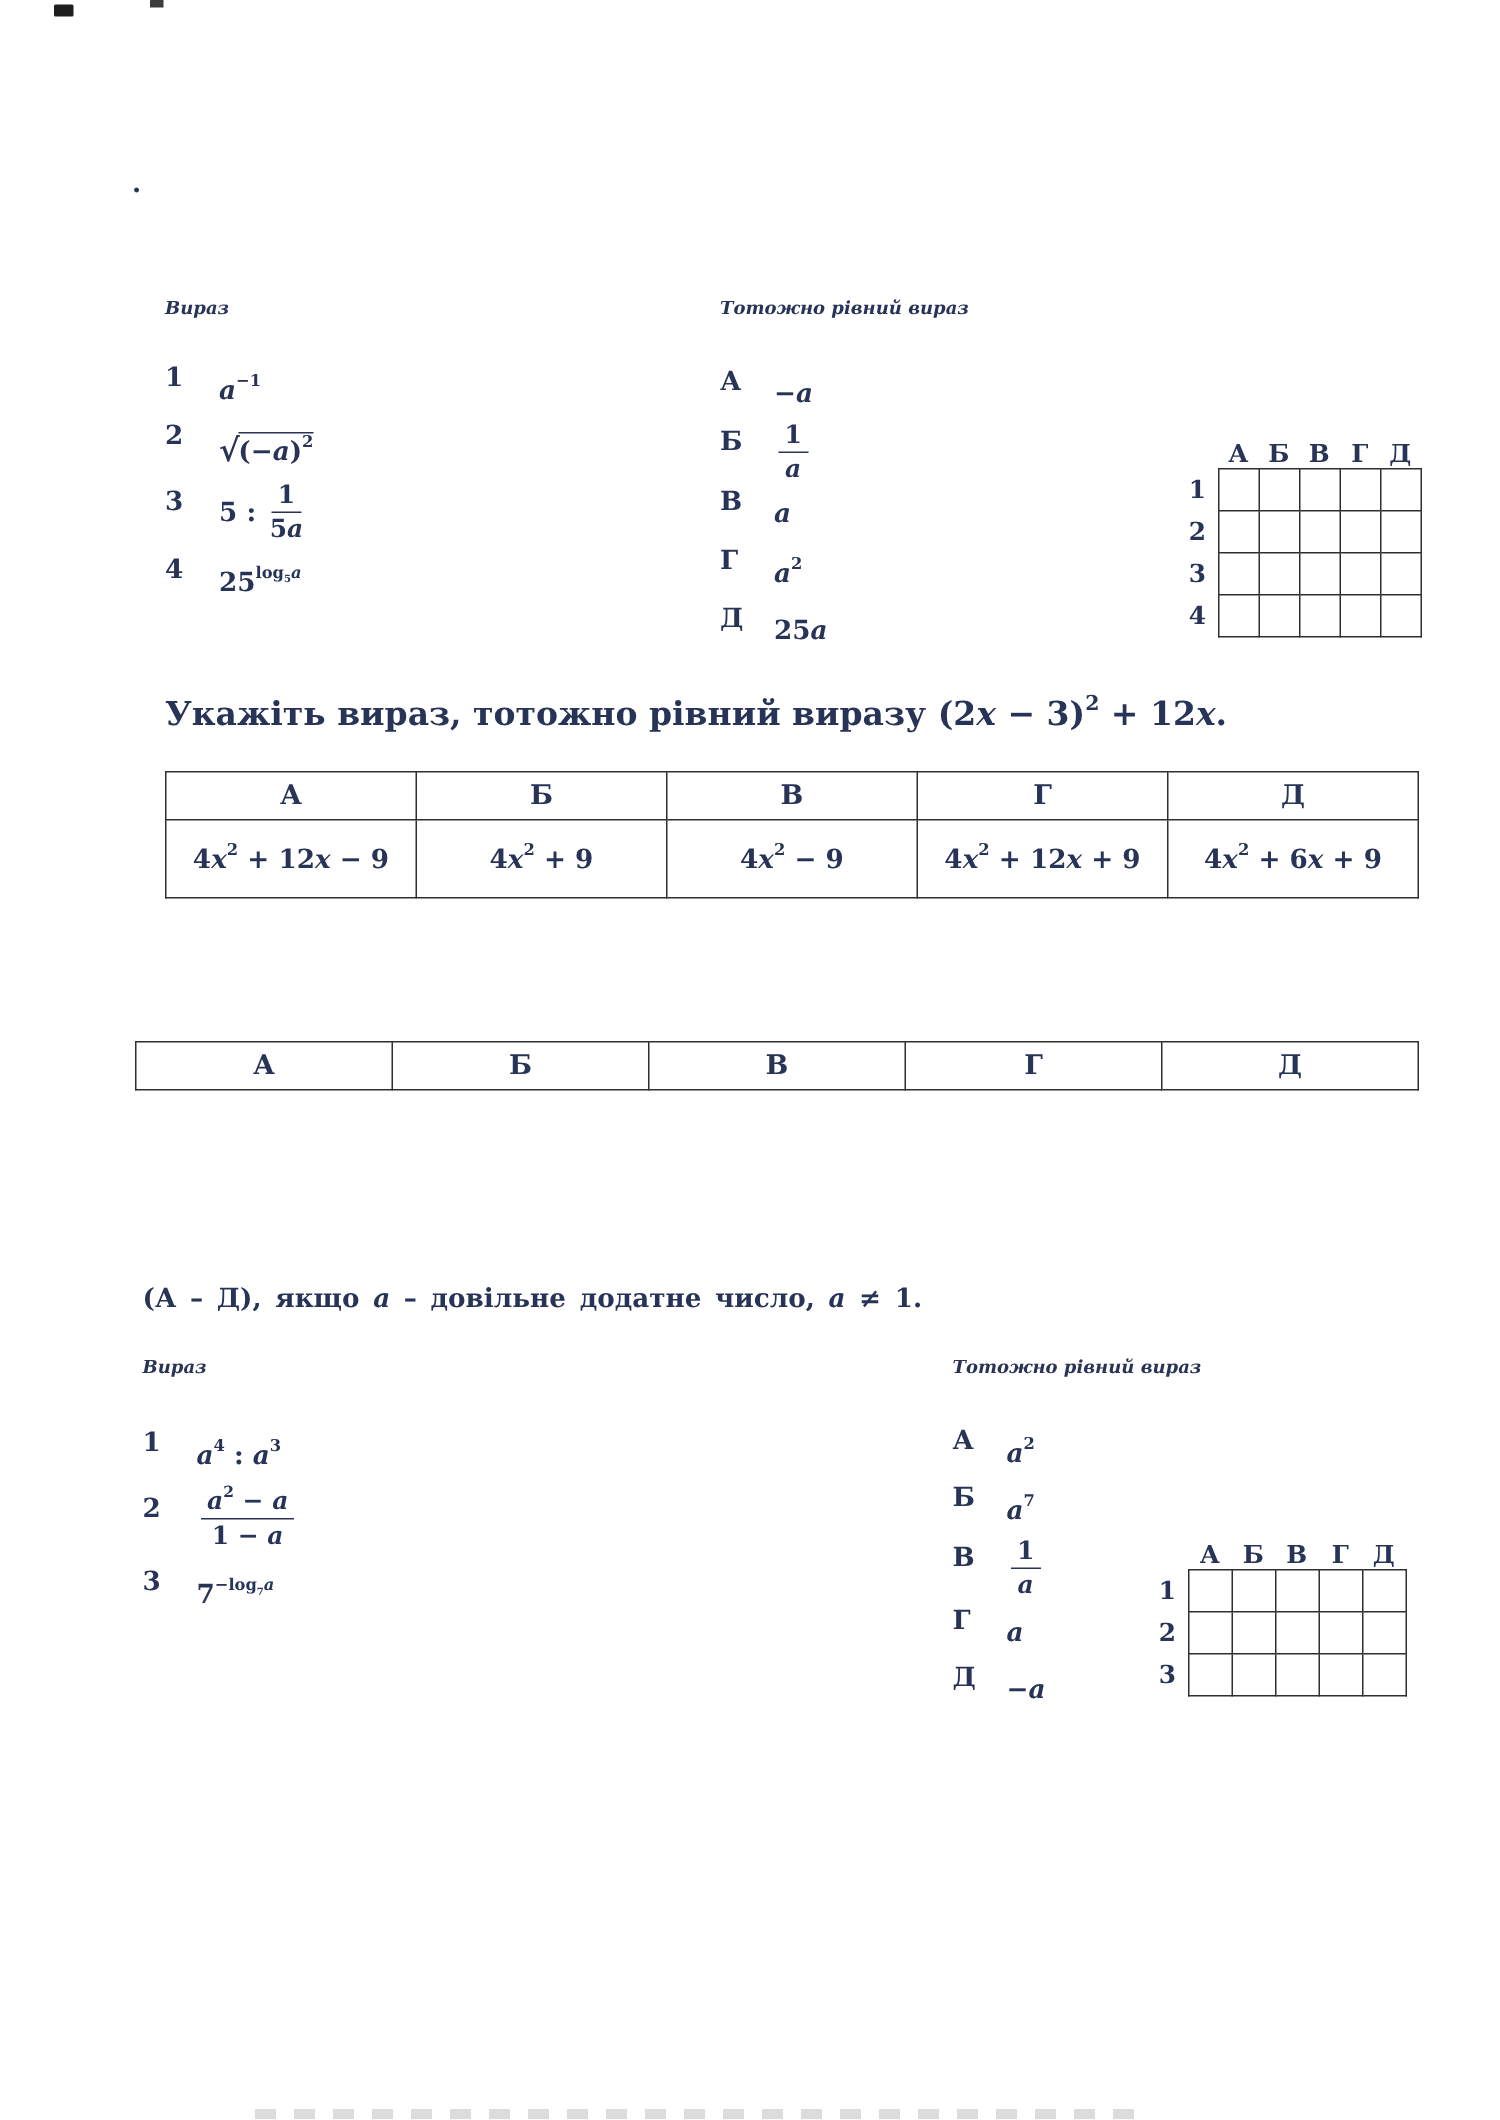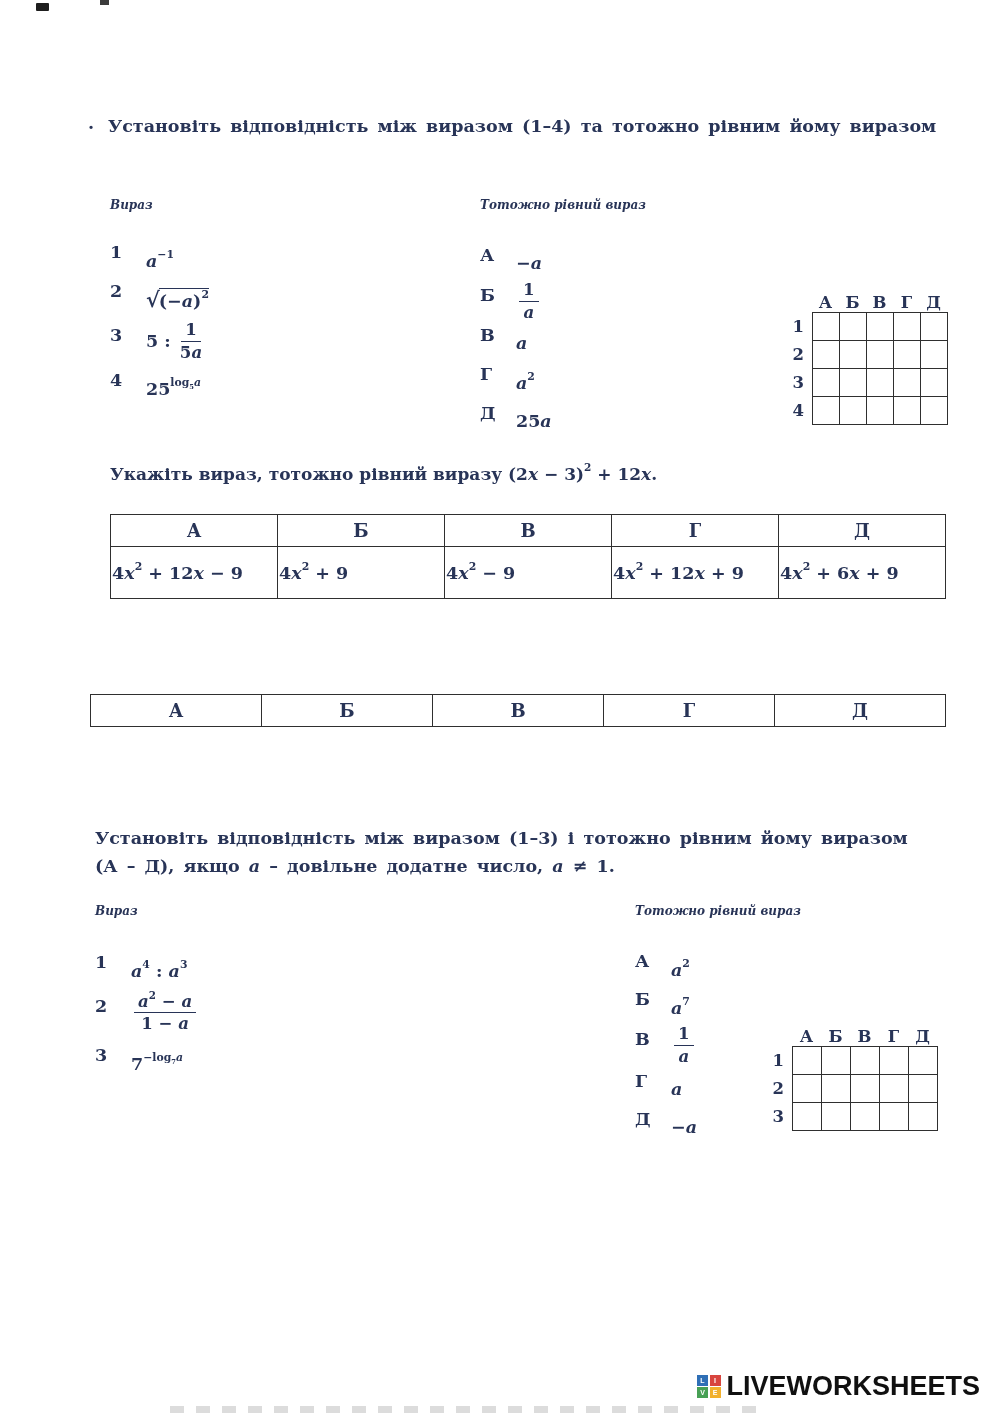--- a/index.html
+++ b/index.html
@@ -1,21 +1,21 @@
 <!DOCTYPE html>
 <html><head>
 <meta charset="utf-8">
 <style>
   html,body{margin:0;padding:0;background:#ffffff;}
   .page{position:relative;width:1000px;height:1413px;background:#ffffff;color:#283457;
         font-family:"DejaVu Serif",serif;overflow:hidden;}
 
   
   .prompt{position:absolute;font-size:17.5px;font-weight:700;line-height:1.62;word-spacing:3px;}
-  .prompt-plain{position:absolute;font-size:17px;font-weight:700;}
+  .prompt-plain{position:absolute;font-size:22px;font-weight:700;}
   .colhead{position:absolute;font-size:12px;font-weight:700;font-style:italic;}
   .qdot{position:absolute;font-size:17.5px;font-weight:700;}
 
   
   .mrow{position:absolute;display:flex;align-items:center;font-size:17.5px;font-weight:700;}
   .inum{display:inline-block;width:36px;font-weight:700;}
   .mexpr{font-weight:700;margin-top:16px;}
 
   
   sup{font-size:0.62em;position:relative;top:-0.15em;}
@@ -23,21 +23,21 @@
   .fr{display:inline-flex;flex-direction:column;align-items:center;vertical-align:middle;
       margin:0 3px;line-height:1.15;font-size:0.95em;transform:translateY(-2px);}
   .fr .nu{border-bottom:1.5px solid currentColor;padding:0 4px 1px;}
   .fr .de{padding-top:1px;}
   .ov{border-top:1.5px solid currentColor;display:inline-block;padding-top:1px;}
   .rt{font-size:1.2em;margin-right:-1px;}
 
   
   .opts{position:absolute;border-collapse:collapse;table-layout:fixed;font-size:17.5px;color:#283457;}
   .opts th{border:1.7px solid #2f2f2f;height:29px;font-weight:700;font-size:18px;text-align:center;}
-  .opts td{border:1.7px solid #2f2f2f;height:49px;font-weight:700;text-align:left;}
+  .opts td{border:1.7px solid #2f2f2f;height:49px;font-weight:700;text-align:center;}
 
   
   .agrid{position:absolute;border-collapse:collapse;font-size:16.5px;font-weight:700;color:#283457;}
   .agrid td{padding:0;}
   .agrid .corner{width:24px;height:20px;border:none;}
   .agrid .cl{height:20px;text-align:center;border:none;}
   .agrid .rl{text-align:center;border:none;padding-right:3px;}
   .agrid .cell{border:1.4px solid #2f2f2f;background:#ffffff;}
   .agrid.g1 .cl,.agrid.g1 .cell{width:26px;}
   .agrid.g1 .cell{height:27px;}
@@ -66,21 +66,21 @@
 
 <div class="page">
 
   <div class="art1"></div>
   <div class="art2"></div>
   <div class="artb"></div>
 
   <div class="qdot" style="left:88px;top:113px;">.</div>
 
   <div class="prompt" style="left:108px;top:112px;width:845px;">
-    <span>Установіть відповідність між виразом (1–4) та тотожно рівним йому виразом</span><br>
+    <br>
   </div>
 
   <div class="colhead" style="left:110px;top:198px;">Вираз</div>
   <div class="colhead" style="left:480px;top:198px;">Тотожно рівний вираз</div>
 
   <div class="mrow" style="left:110px;top:236px;height:32px;">
     <span class="inum">1</span>
     <span class="mexpr"><i>a</i><sup>−1</sup></span>
   </div>
   <div class="mrow" style="left:110px;top:274px;height:34px;">
@@ -196,21 +196,21 @@
       <th>А</th>
       <th>Б</th>
       <th>В</th>
       <th>Г</th>
       <th>Д</th>
     </tr>
   </tbody>
     </table>
 
   <div class="prompt" style="left:95px;top:824px;width:850px;">
-    <span>Установіть відповідність між виразом (1–3) і тотожно рівним йому виразом</span><br>
+    <br>
     <span>(А – Д), якщо <i>a</i> – довільне додатне число,  <i>a</i> ≠ 1.</span>
   </div>
 
   <div class="colhead" style="left:95px;top:904px;">Вираз</div>
   <div class="colhead" style="left:635px;top:904px;">Тотожно рівний вираз</div>
 
   <div class="mrow" style="left:95px;top:946px;height:32px;">
     <span class="inum">1</span>
     <span class="mexpr"><i>a</i><sup>4</sup> : <i>a</i><sup>3</sup></span>
   </div>
@@ -280,23 +280,14 @@
       <td class="rl">3</td>
       <td class="cell"></td>
       <td class="cell"></td>
       <td class="cell"></td>
       <td class="cell"></td>
       <td class="cell"></td>
     </tr>
   </tbody>
     </table>
 
-  <div class="footer">
-    <span class="logo-grid">
-      <span class="logo-sq sq-l">L</span>
-      <span class="logo-sq sq-i">I</span>
-      <span class="logo-sq sq-v">V</span>
-      <span class="logo-sq sq-e">E</span>
-    </span>
-    <span class="logo-text">LIVEWORKSHEETS</span>
-  </div>
 
 </div>
 
 </body></html>

